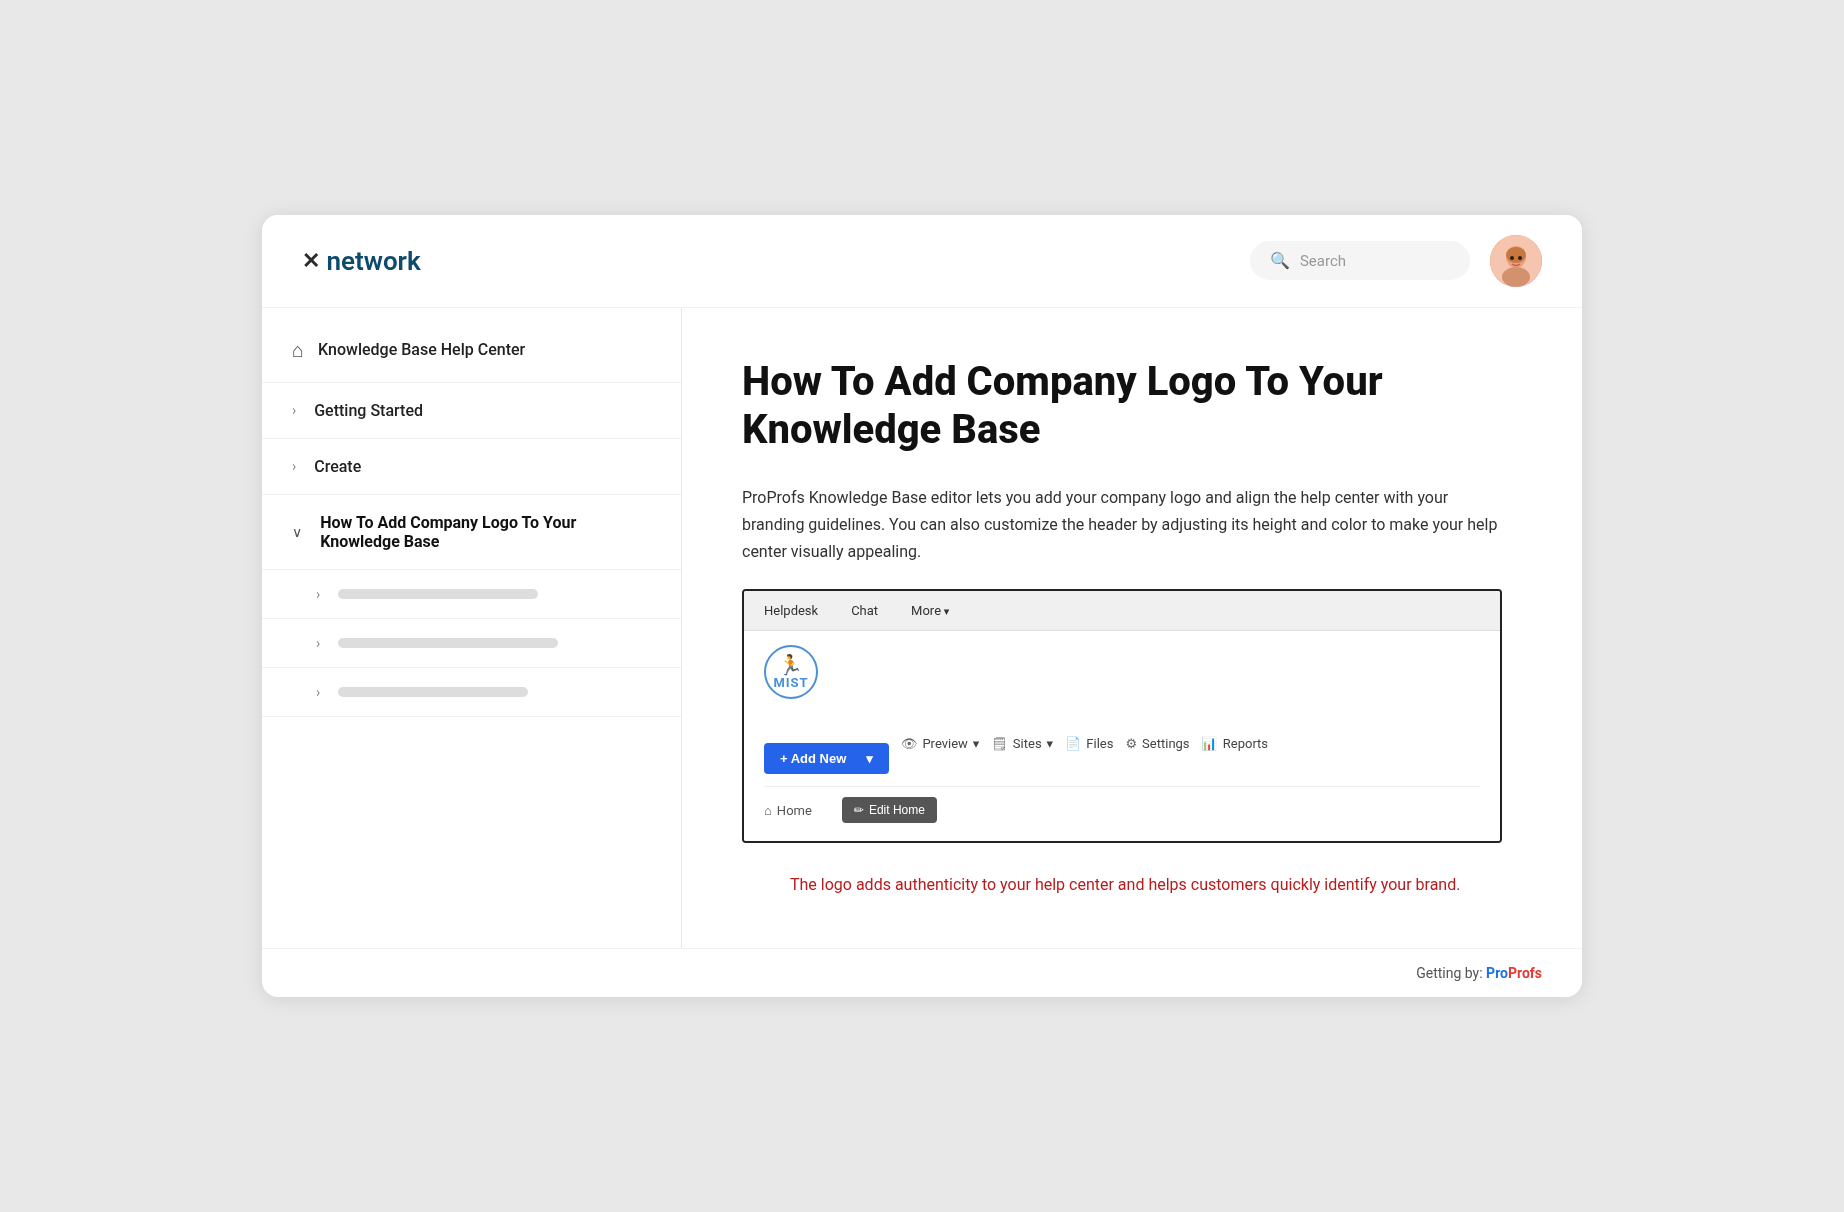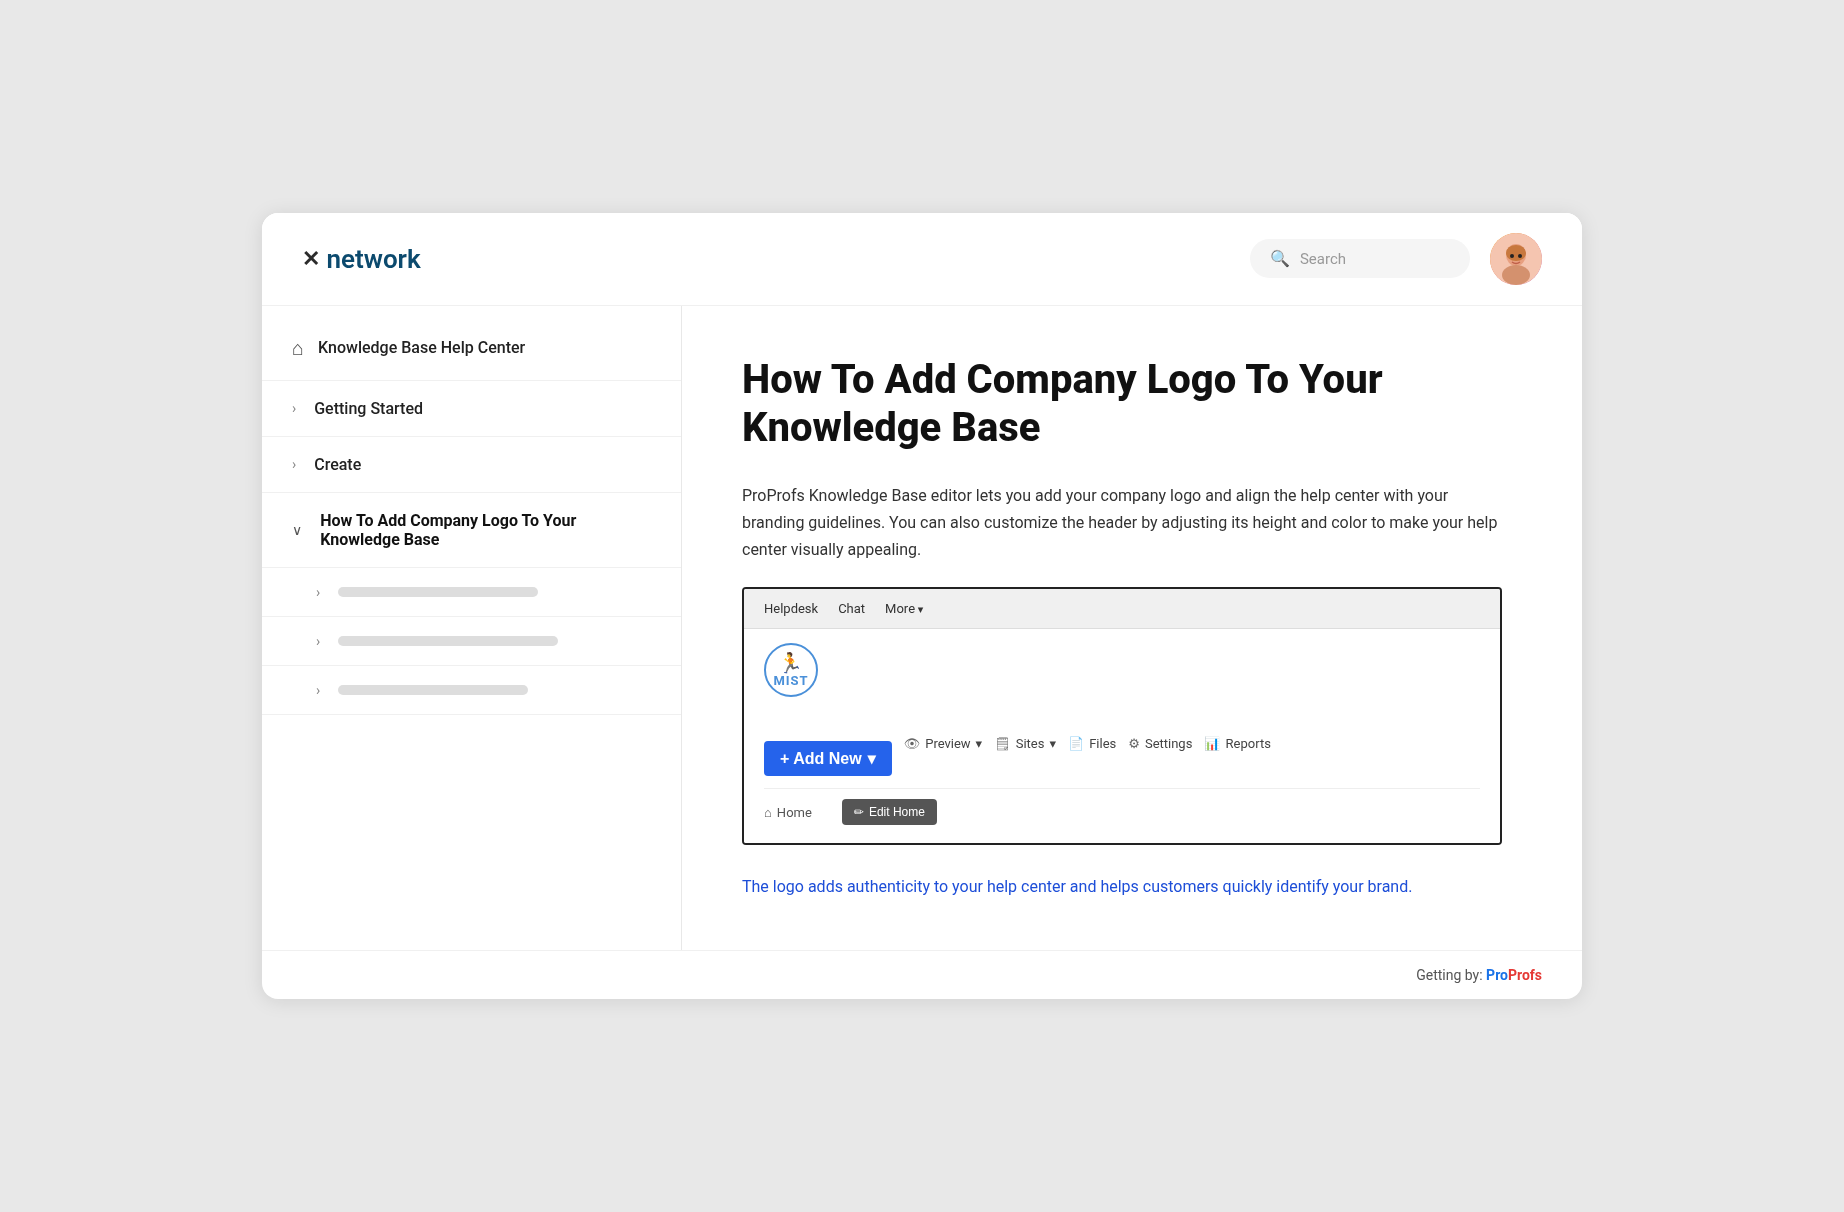--- a/index.html
+++ b/index.html
@@ -177,21 +177,21 @@
       overflow: hidden;
       margin-bottom: 28px;
       max-width: 760px;
     }
     
     .screenshot-nav {
       background: #f0f0f0;
       display: flex;
       align-items: center;
       padding: 12px 20px;
-      gap: 20px;
+      gap: 33px;
       border-bottom: 1px solid #ddd;
     }
     .screenshot-nav-item {
       font-size: 13px;
       color: #333;
       cursor: pointer;
     }
     .screenshot-nav-item.has-arrow::after {
       content: ' ▾';
       font-size: 11px;
@@ -231,26 +231,26 @@
       align-items: center;
       gap: 12px;
       margin-bottom: 12px;
     }
     .btn-add-new {
       background: #2563eb;
       color: #fff;
       border: none;
       border-radius: 4px;
       padding: 8px 16px;
-      font-size: 16px;
+      font-size: 13px;
       font-weight: 600;
       cursor: pointer;
       display: flex;
       align-items: center;
-      gap: 6px;
+      gap: 20px;
       margin-top: 30px;
     }
     .toolbar-action {
       display: flex;
       align-items: center;
       gap: 5px;
       font-size: 13px;
       color: #444;
       cursor: pointer;
     }
@@ -280,23 +280,24 @@
       padding: 6px 12px;
       font-size: 12px;
       cursor: pointer;
       display: flex;
       align-items: center;
       gap: 5px;
       margin-left: 20px;
     }
     .article-footer {
       font-size: 16px;
-      color: #1d4ed8;
+      color: #b91c1c;
       line-height: 1.7;
       max-width: 760px;
+      margin-left: 48px;
     }
 
     
     .page-footer {
       text-align: right;
       padding: 16px 40px;
       border-top: 1px solid #f0f0f0;
       font-size: 14px;
       color: #555;
     }

